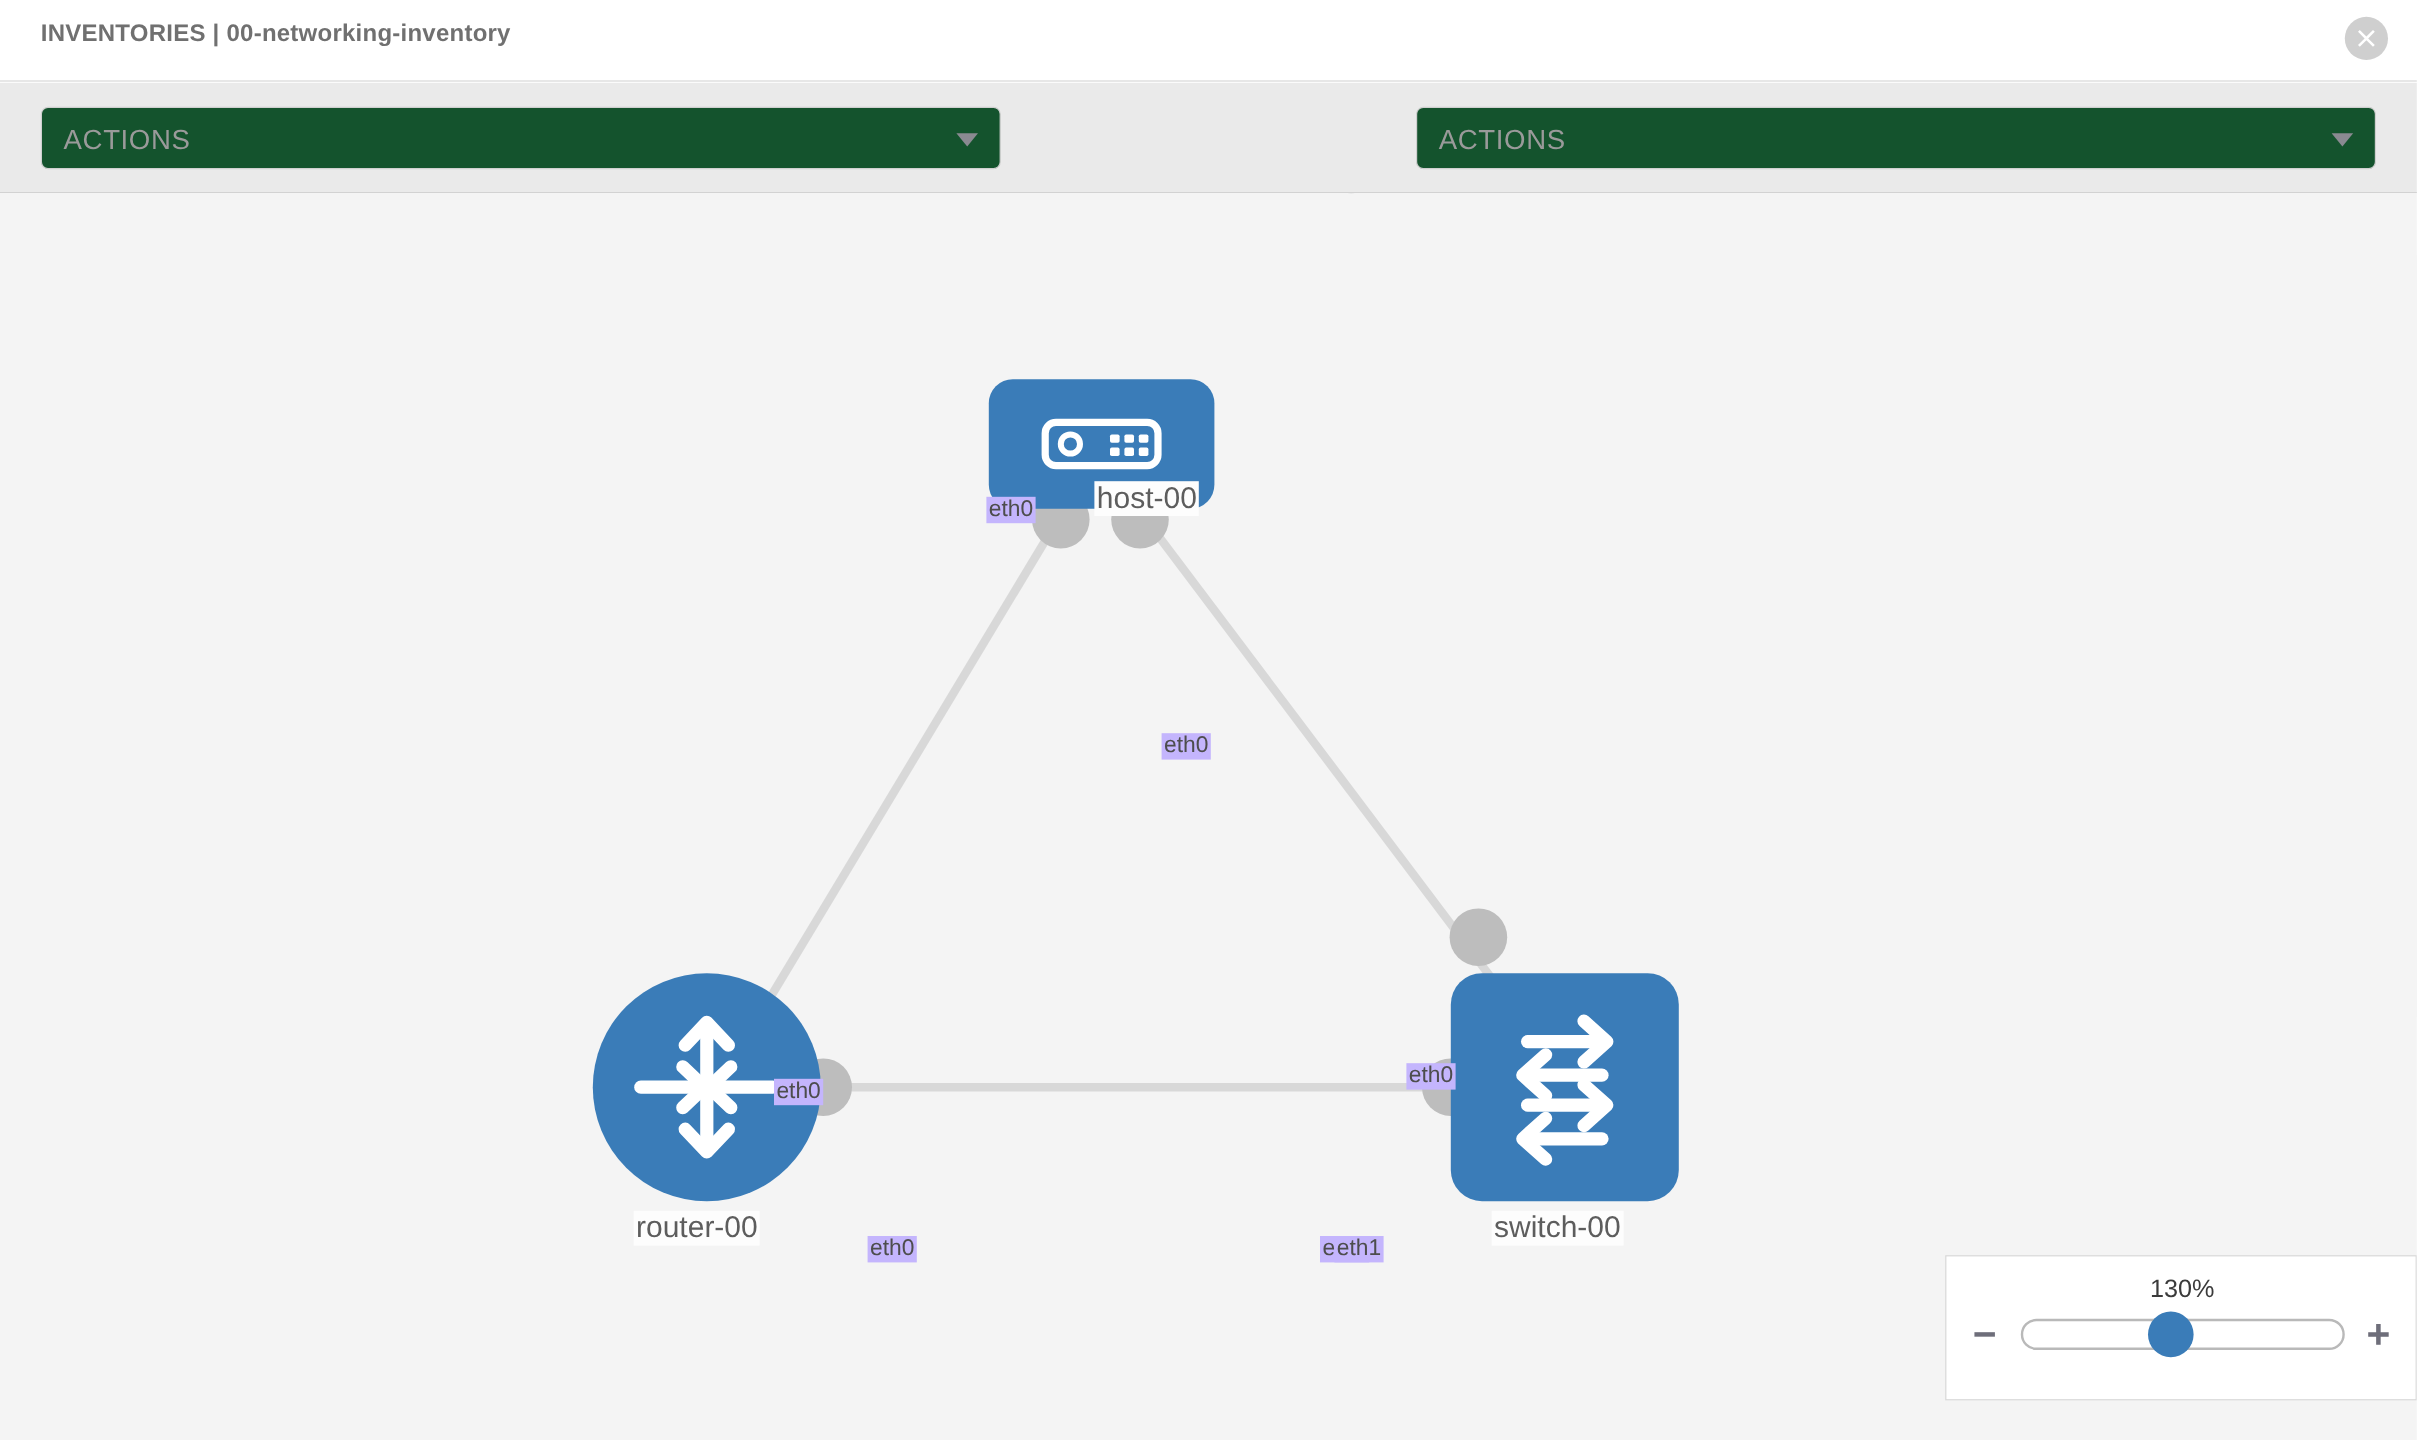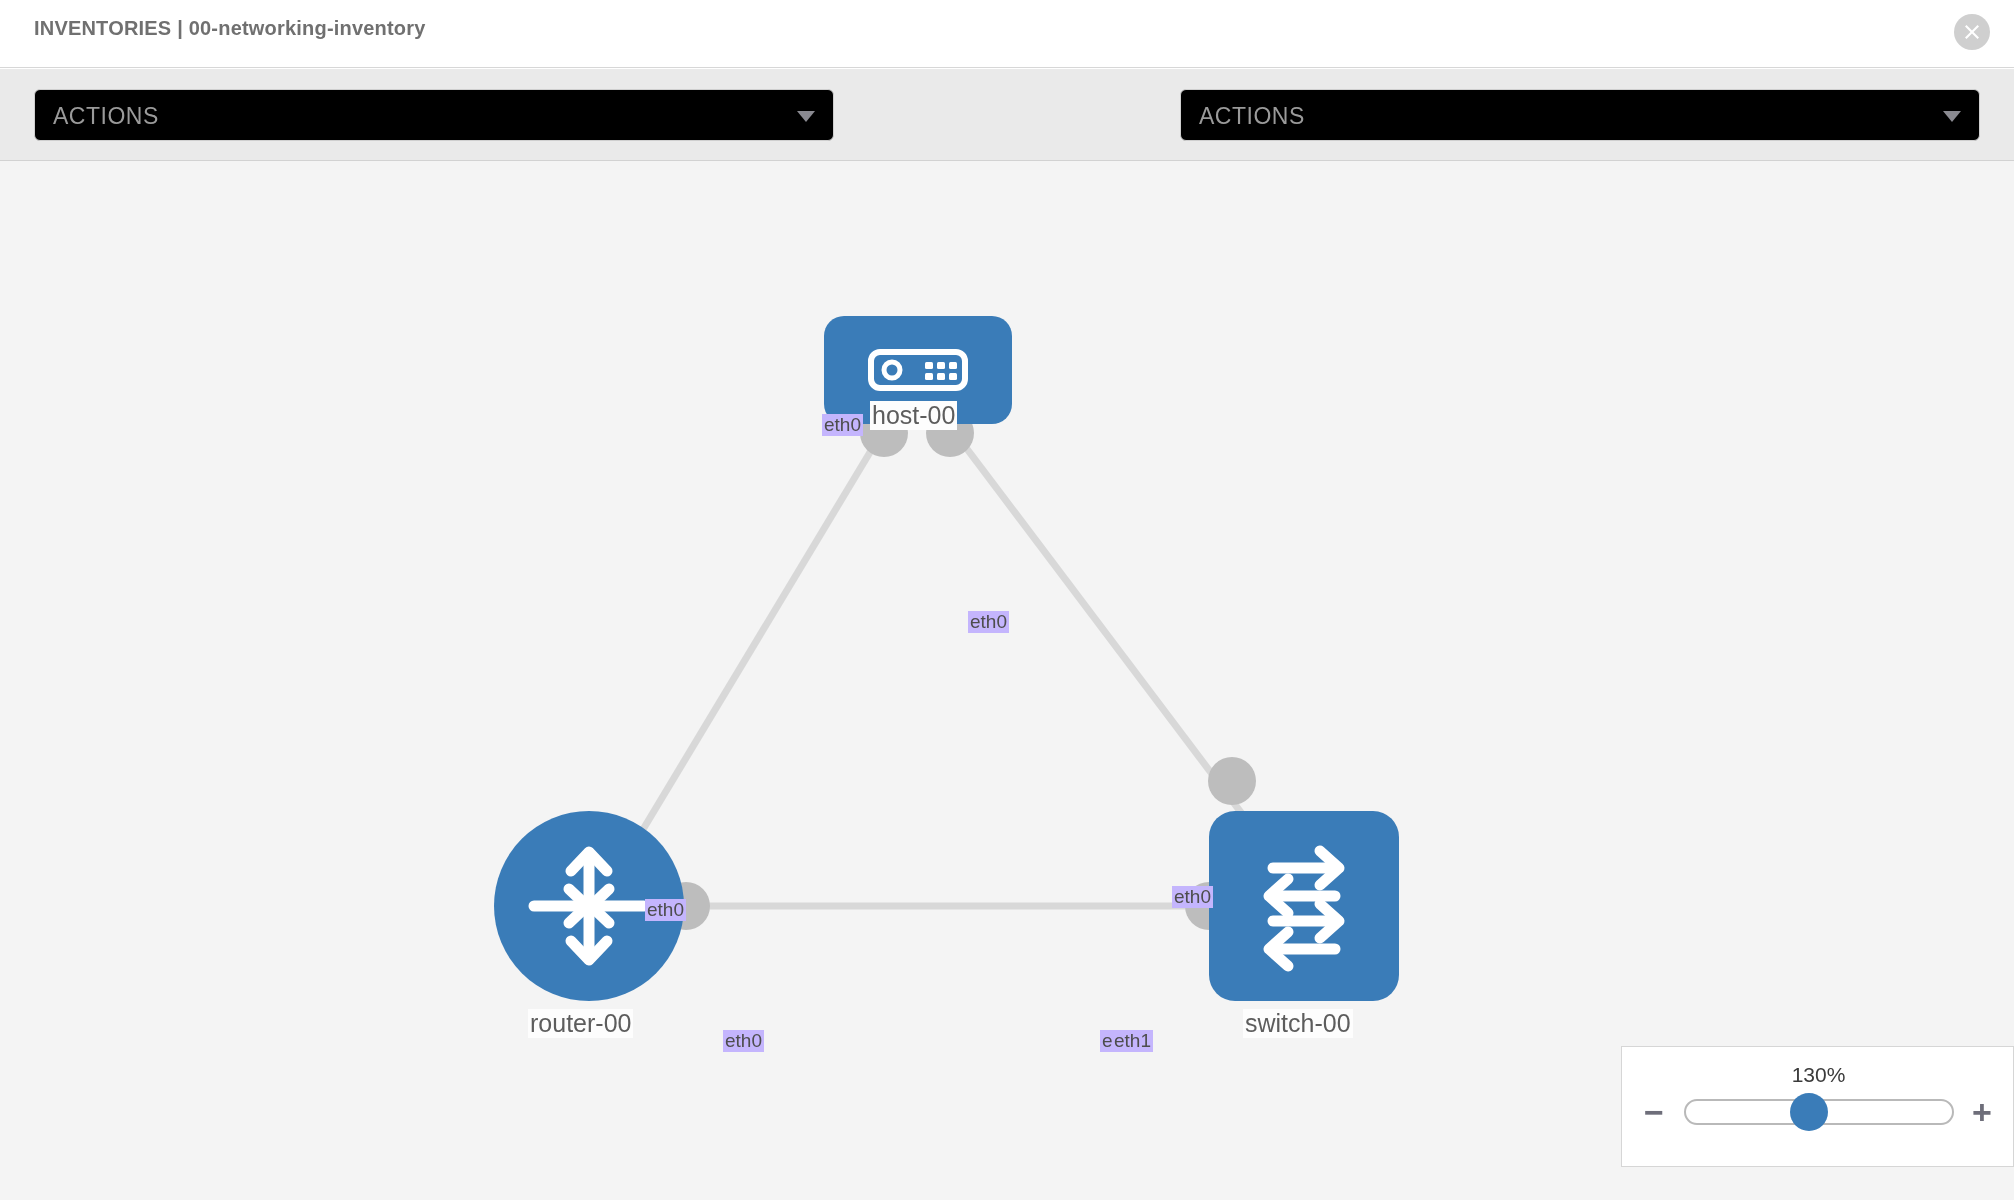--- a/index.html
+++ b/index.html
@@ -36,21 +36,21 @@
   
   .toolbar {
     position: absolute; left: 0; top: 69px;
     width: 2014px; height: 92px;
     background: #eaeaea;
     border-bottom: 1px solid #d2d2d2;
   }
   .select-box {
     position: absolute;
     height: 52px;
-    background: #000000;
+    background: #14532d;
     border: 1px solid #cfcfcf;
     border-radius: 6px;
     cursor: pointer;
   }
   .select-box .sel-text {
     position: absolute; left: 18px; top: 13px;
     font-size: 23px; color: #9a9a9a;
     letter-spacing: 0.5px;
     white-space: nowrap;
   }
@@ -91,21 +91,21 @@
     position: absolute;
     font-size: 25px; color: #5d5d5d;
     background: #fdfdfd;
     white-space: nowrap;
     padding: 0 2px;
   }
 
   
   #node-host { left: 824px; top: 155px; width: 188px; height: 108px; }
   #node-host .node-shape { width: 188px; height: 108px; border-radius: 20px; }
-  #host-label { left: 870px; top: 240px; text-align: center; }
+  #host-label { left: 912px; top: 240px; text-align: center; }
 
   
   #node-router { left: 494px; top: 650px; width: 190px; height: 190px; }
   #node-router .node-shape { width: 190px; height: 190px; border-radius: 50%; }
   #router-label { left: 528px; top: 848px; }
 
   
   #node-switch { left: 1209px; top: 650px; width: 190px; height: 190px; }
   #node-switch .node-shape { width: 190px; height: 190px; border-radius: 26px; }
   #switch-label { left: 1243px; top: 848px; }

